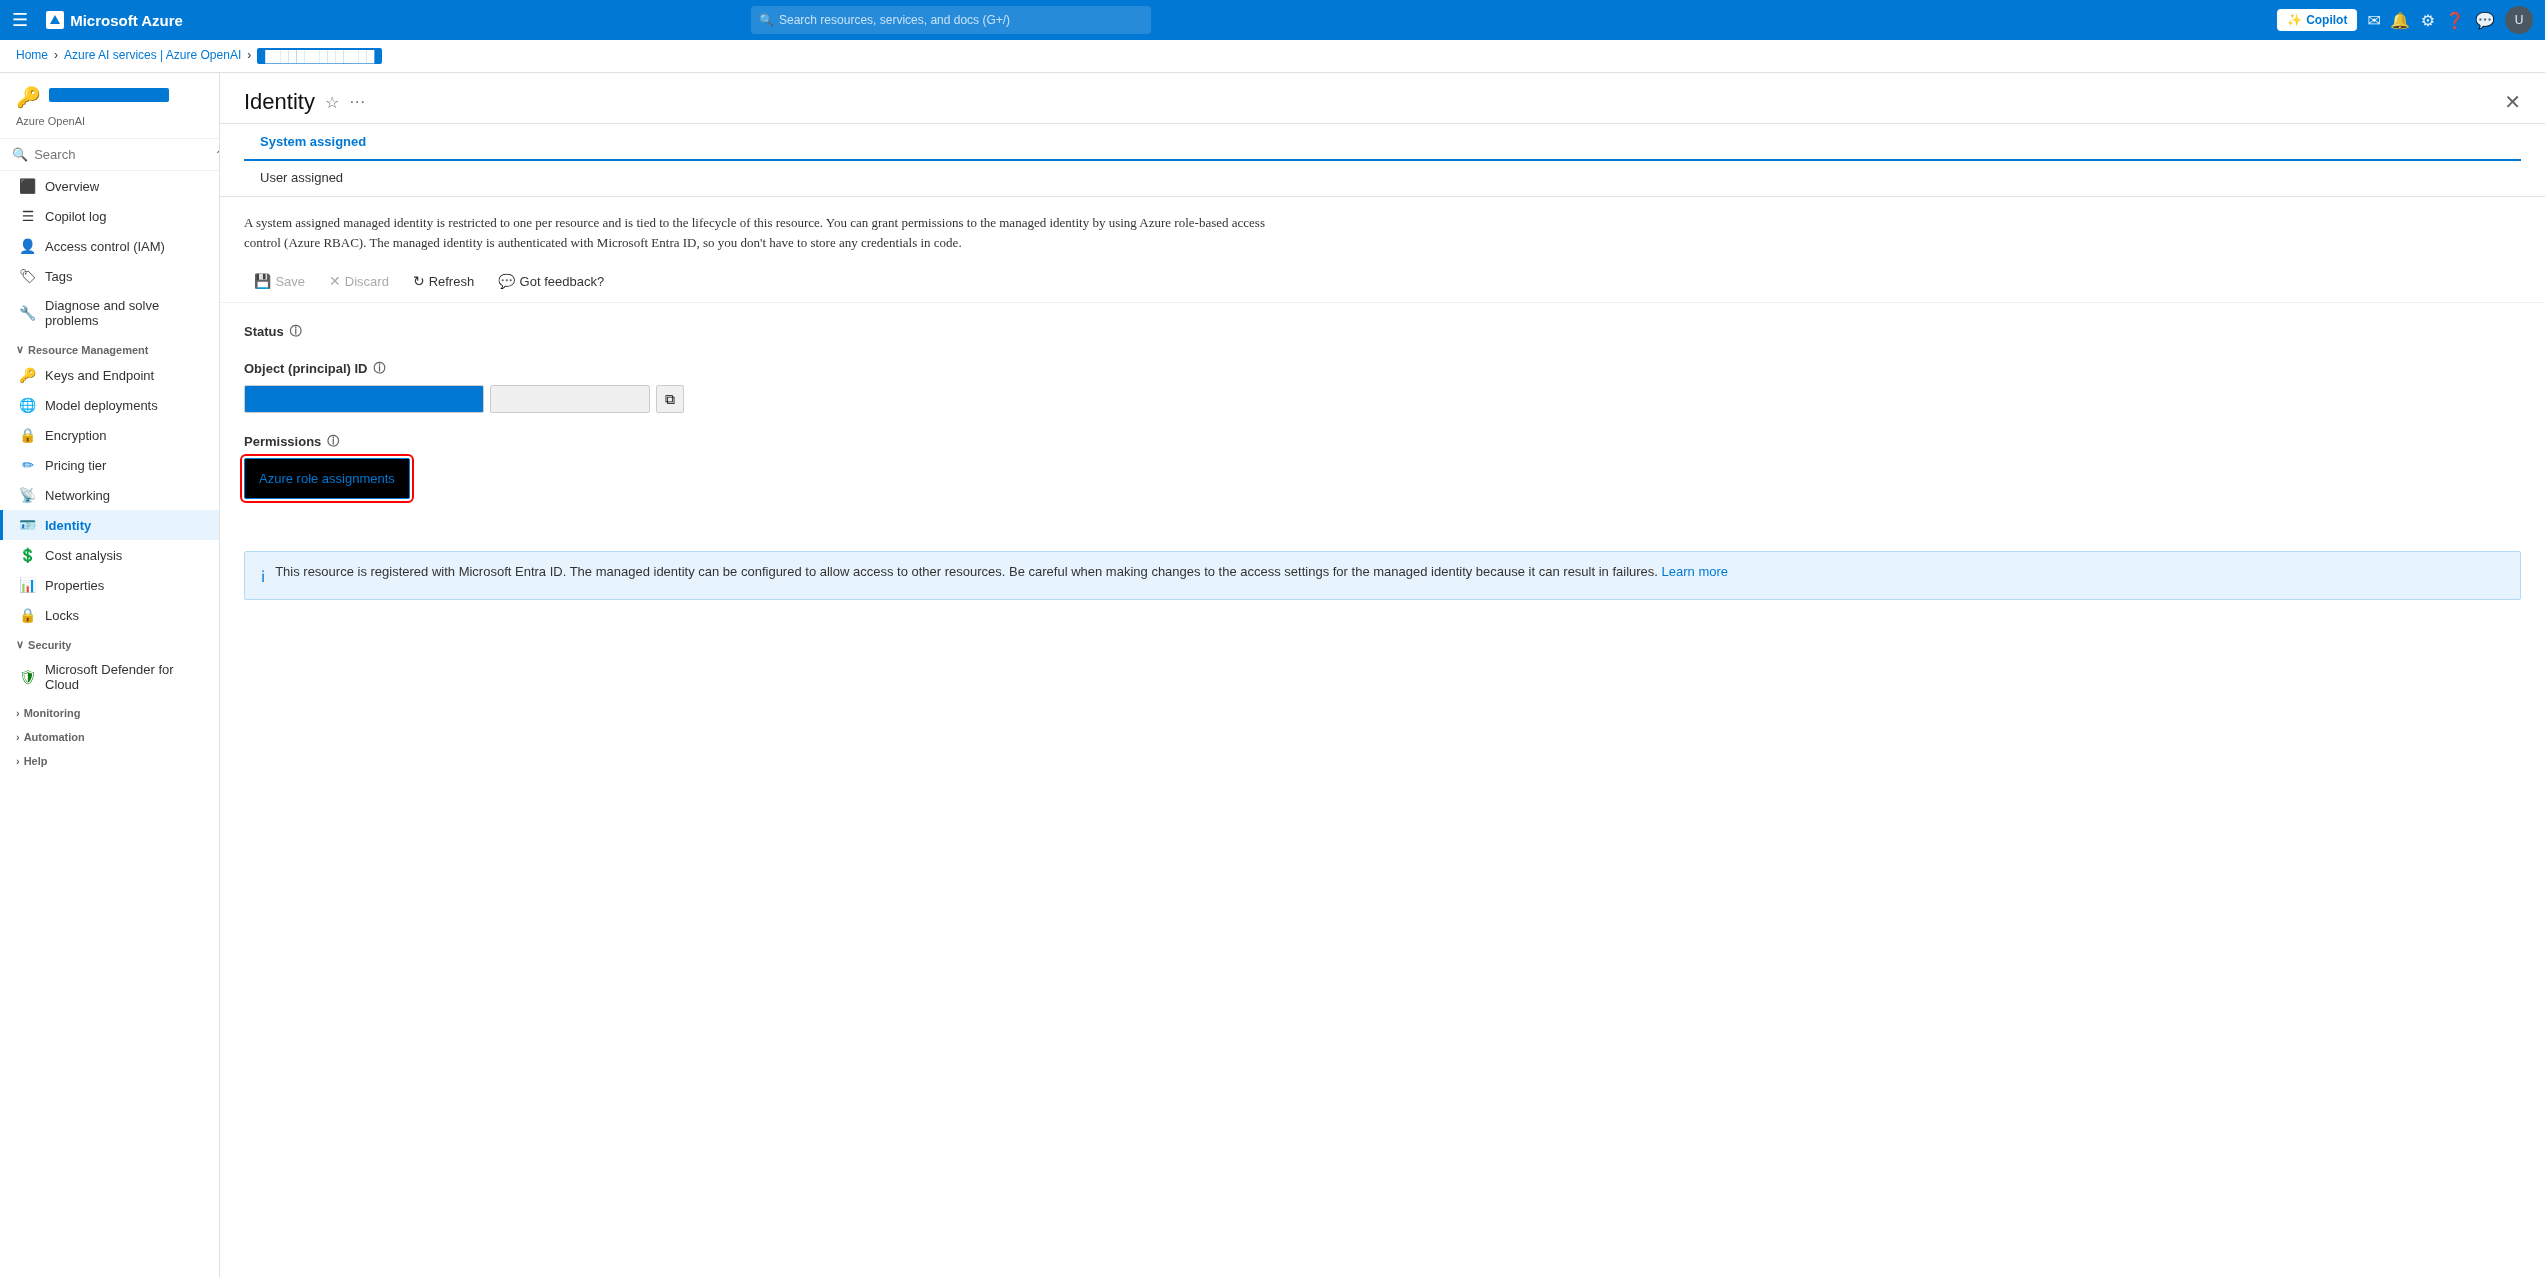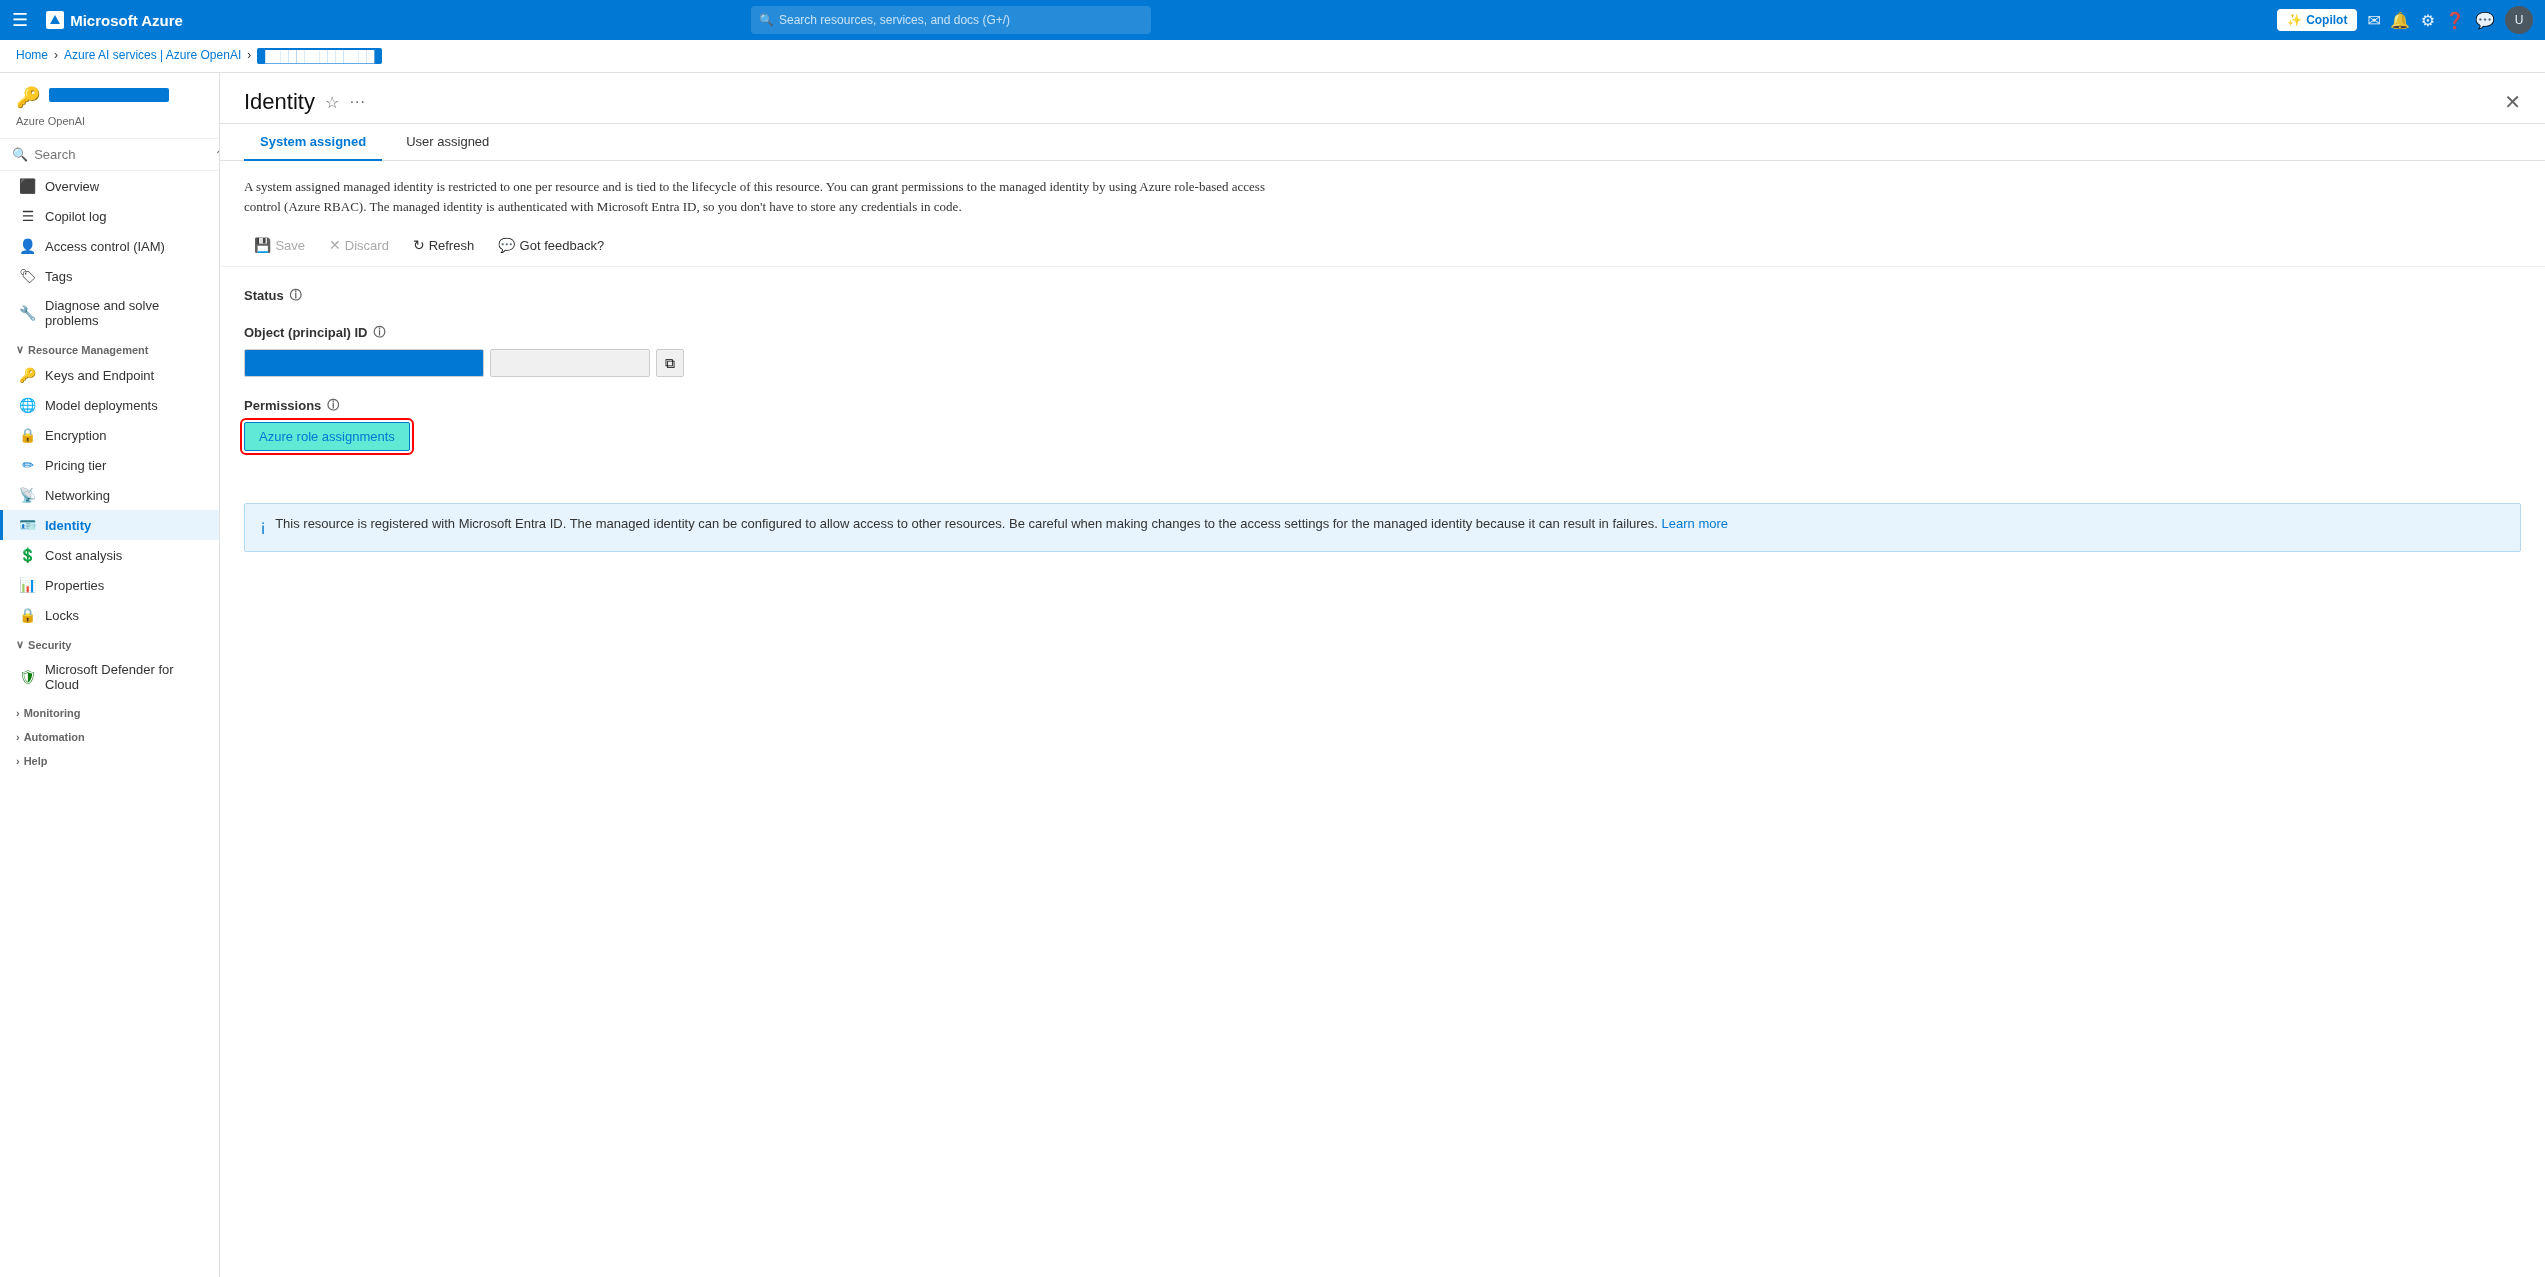--- a/index.html
+++ b/index.html
@@ -161,21 +161,22 @@
     .star-btn { background: none; border: none; cursor: pointer; color: #666; font-size: 16px; }
     .more-btn { background: none; border: none; cursor: pointer; color: #666; font-size: 16px; }
 
     .content-body { flex: 1; overflow-y: auto; padding: 0; }
 
     
     .tabs {
       display: flex;
       padding: 0 24px;
       border-bottom: 1px solid #e0e0e0;
-      gap: 8px;
+      gap: 0;
+      flex-direction: column;
     }
     .tab {
       padding: 10px 16px;
       cursor: pointer;
       font-size: 13px;
       color: #333;
       border-bottom: 2px solid transparent;
       margin-bottom: -1px;
     }
     .tab.active {
@@ -278,23 +279,23 @@
       padding: 4px 8px;
       cursor: pointer;
       font-size: 14px;
       height: 28px;
     }
 
     
     .permissions-section { margin-bottom: 32px; }
     .azure-role-btn {
       border: 1px solid #0078d4;
-      background: #5eead4;
+      background: #000000;
       color: #0078d4;
-      padding: 6px 14px;
+      padding: 12px 14px;
       cursor: pointer;
       font-size: 13px;
       border-radius: 2px;
       outline: 2px solid #ff0000;
       outline-offset: 2px;
     }
 
     
     .info-banner {
       margin: 0 24px 20px;

